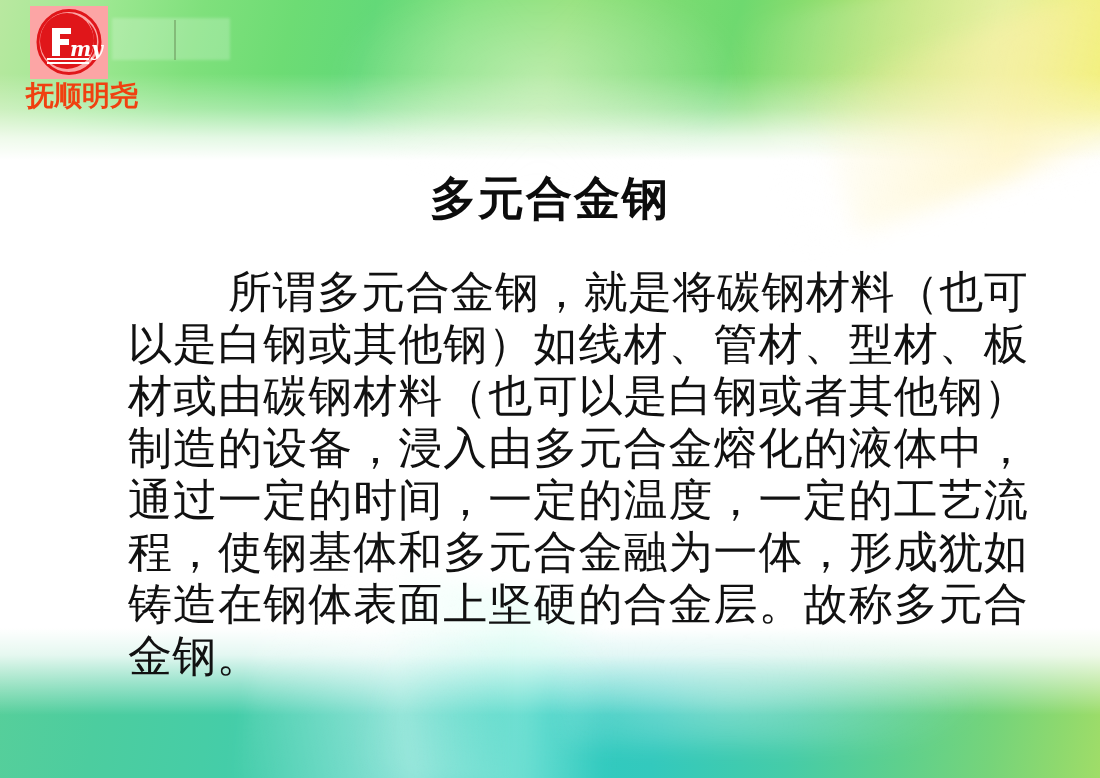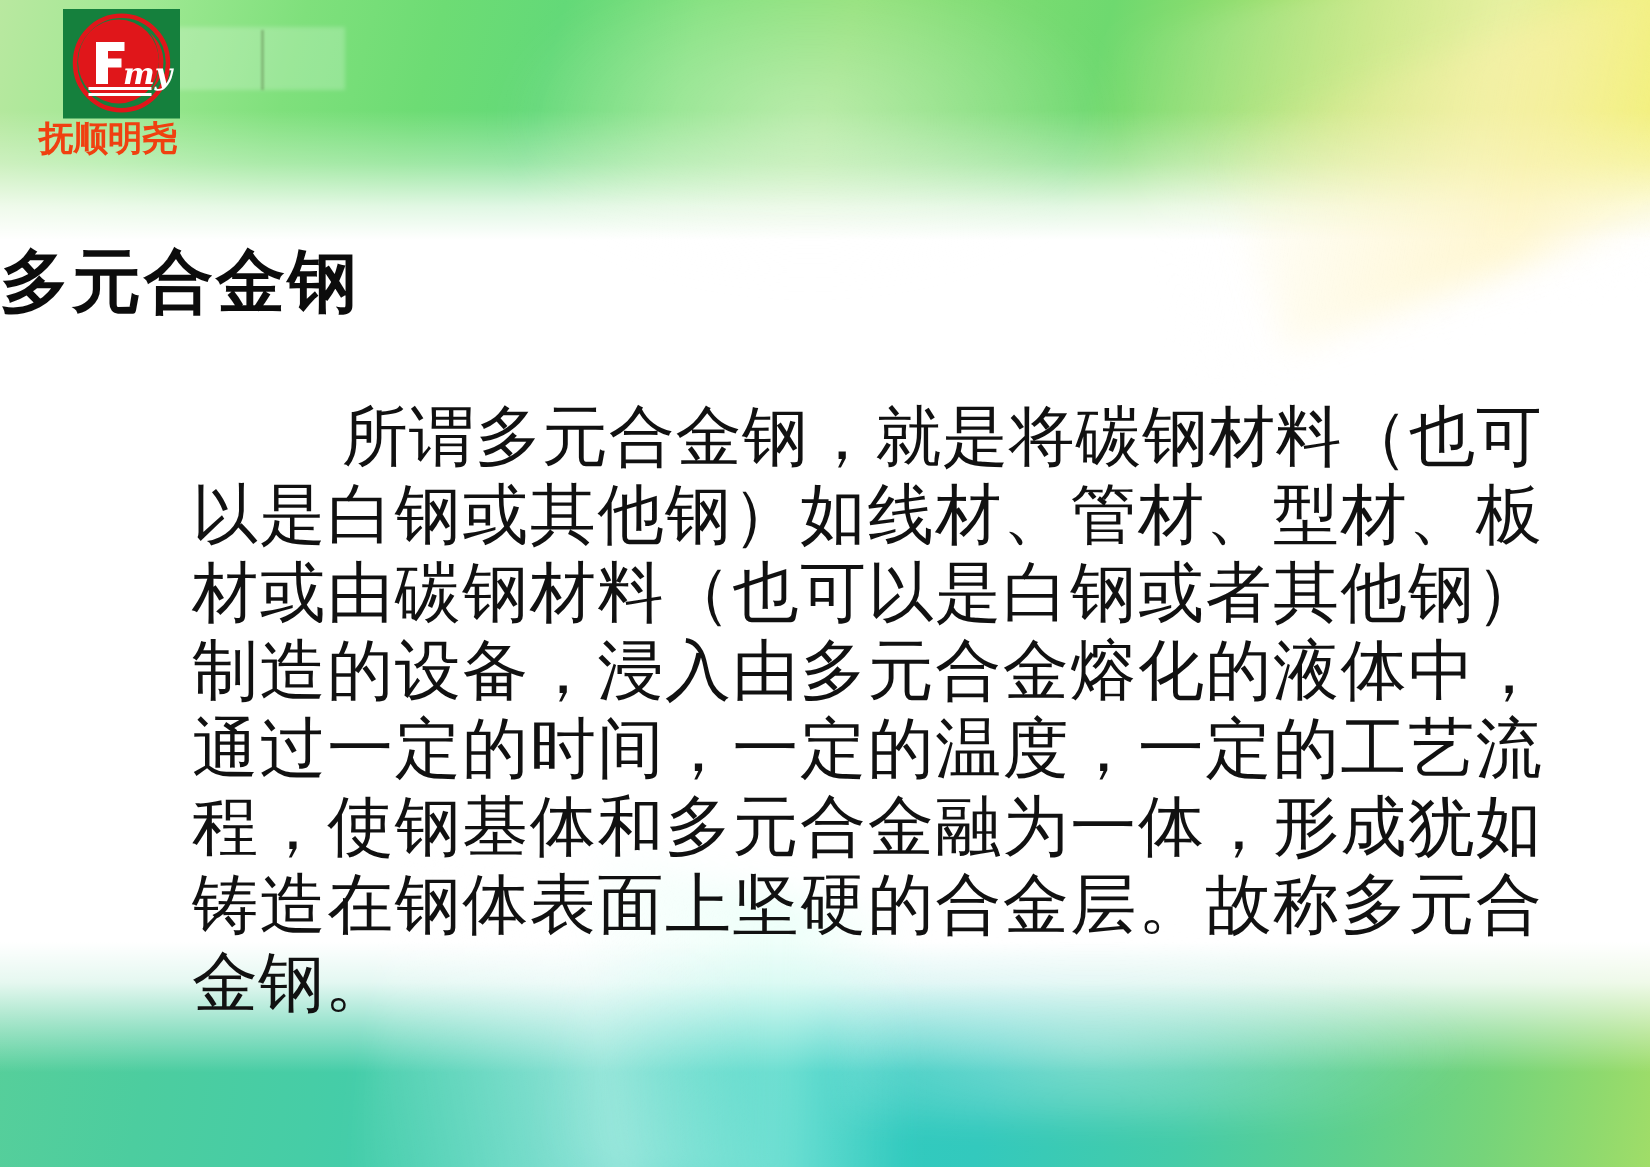--- a/index.html
+++ b/index.html
@@ -151,49 +151,50 @@
   .logo-block {
     position: absolute;
     left: 26px;
     top: 6px;
     width: 94px;
     z-index: 5;
   }
   .logo-mark {
     width: 78px;
     height: 73px;
-    background: #15803d;
+    background: #fca5a5;
     position: relative;
-    margin-left: 16px;
+    margin-left: 4px;
   }
   .logo-svg { display: block; }
   .logo-caption {
     margin-top: 2px;
-    font-size: 23px;
+    font-size: 28px;
     font-weight: bold;
     color: #f04010;
     letter-spacing: 0px;
     line-height: 1.05;
     white-space: nowrap;
     font-family: "DejaVu Sans", "Liberation Sans", sans-serif;
   }
 
   
   .content {
     position: absolute;
     left: 0; top: 0;
     width: 1100px;
     height: 778px;
     z-index: 4;
   }
   .slide-title {
     position: absolute;
     left: 0;
-    top: 157px;
-    width: 1100px;
+    top: 168px;
+    width: 1100px;
+    text-align: center;
     font-size: 46px;
     font-weight: bold;
     color: #0c0c0c;
     letter-spacing: 2px;
     font-family: Liberation Mono, monospace;
   }
   .body-text {
     position: absolute;
     left: 128px;
     top: 266px;

